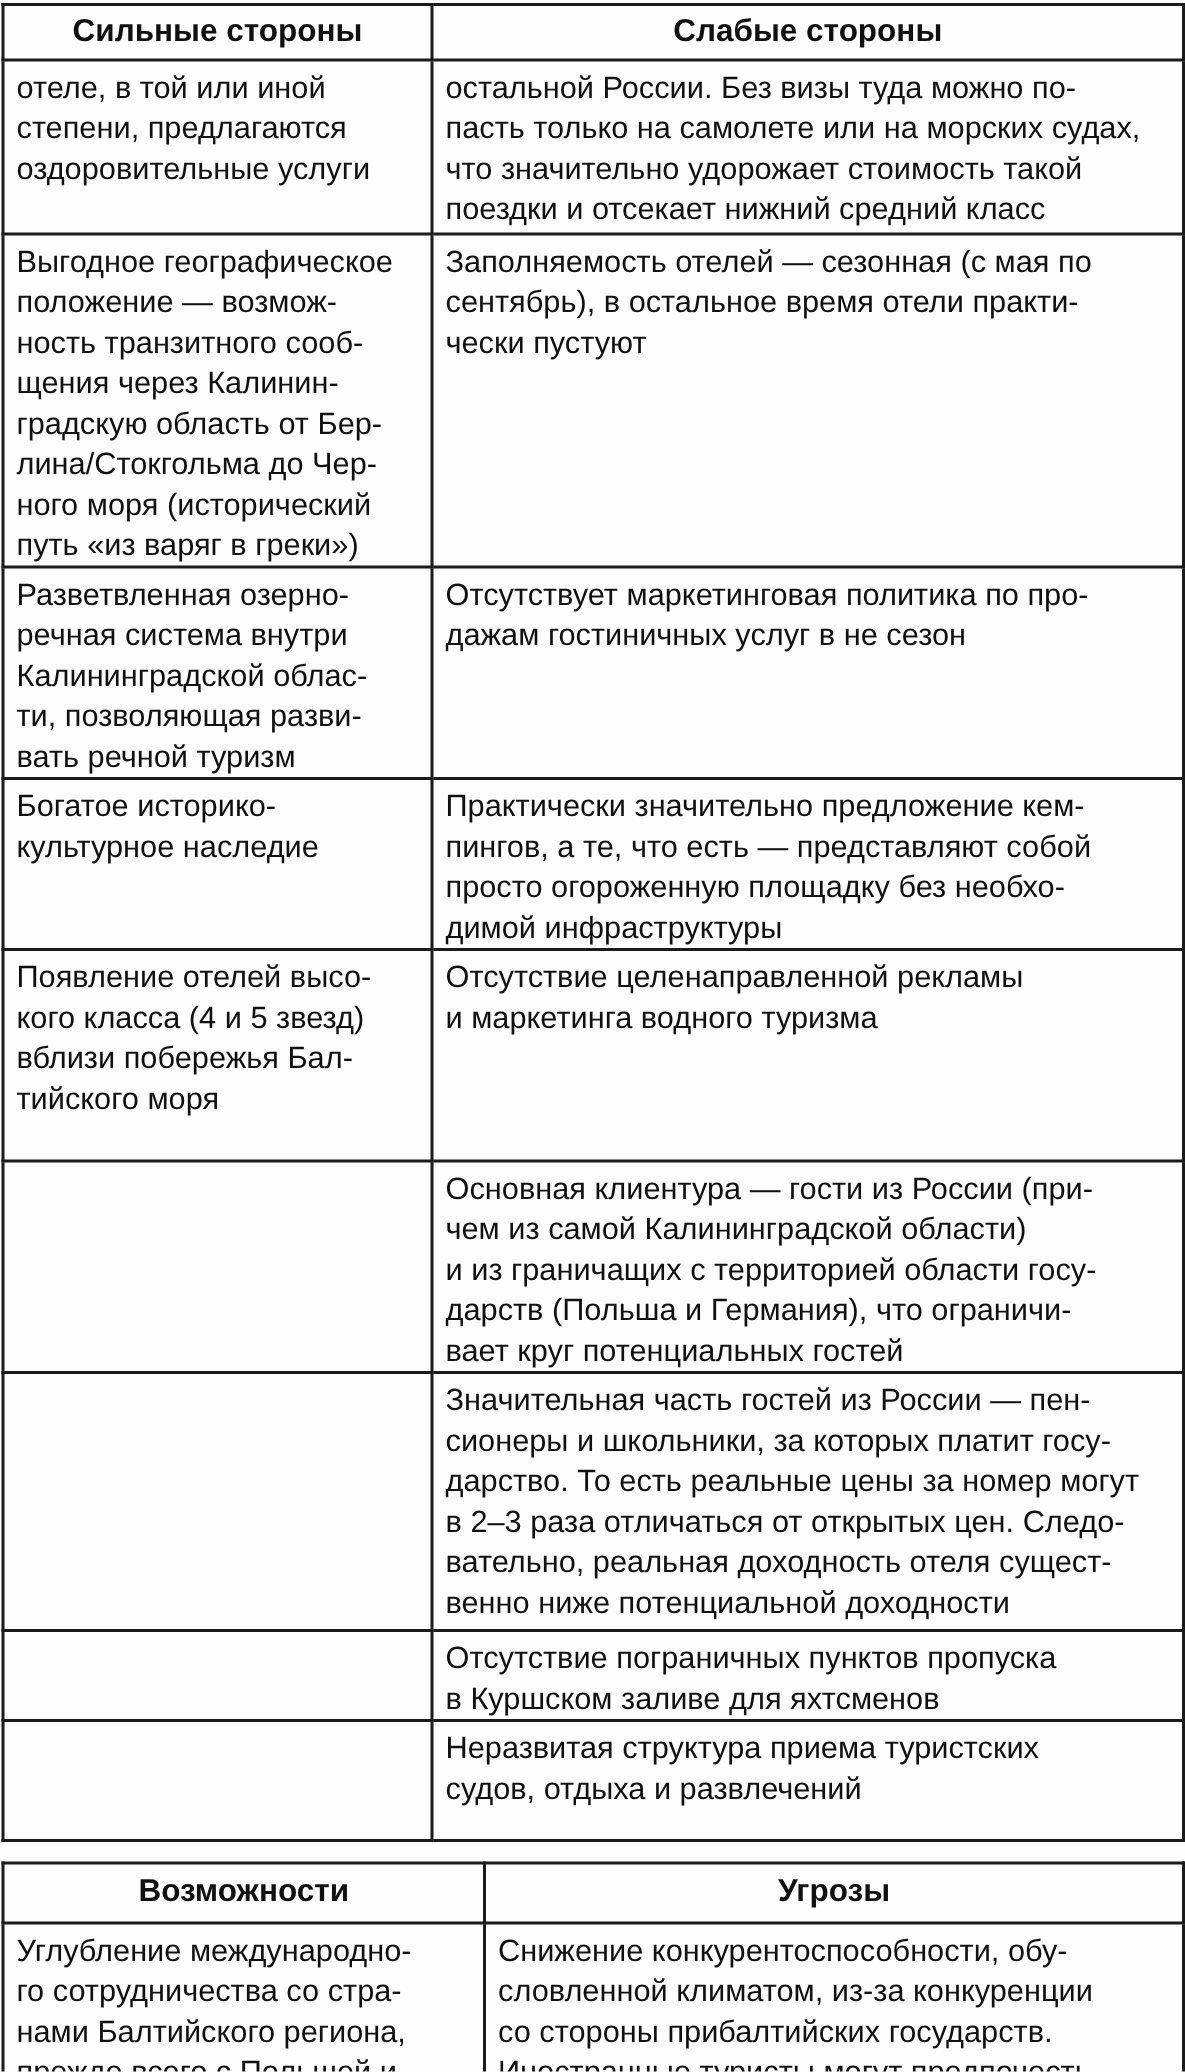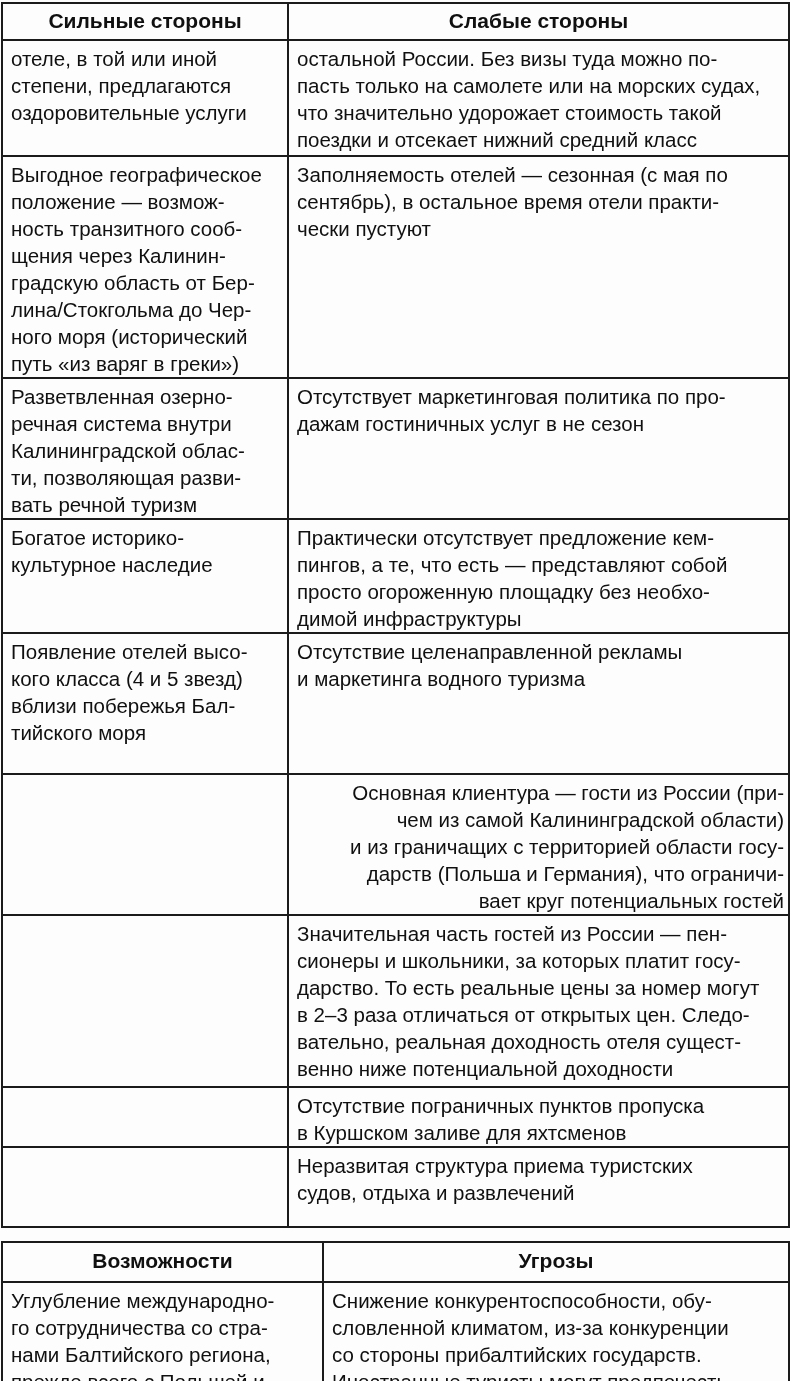--- a/index.html
+++ b/index.html
@@ -56,21 +56,21 @@
     overflow: hidden;
     margin-left: 17px;
   }
   
   .t1 tr.hr  { height: 37px;  }
   .t1 tr.r0  { height: 116px; }
   .t1 tr.r1  { height: 222px; }
   .t1 tr.r2  { height: 139px; }
   .t1 tr.r3  { height: 96px; }
   .t1 tr.r4  { height: 141px; }
-  .t1 tr.r5  { height: 138px; text-align: right; }
+  .t1 tr.r5  { height: 138px; }
   .t1 tr.r6  { height: 172px; }
   .t1 tr.r7  { height: 60px;  }
   .t1 tr.r8  { height: 80px;  }
   .t2 tr.hr  { height: 40px;  }
   .t2 tr.r0  { height: 210px; } 
 </style>
 </head>
 <body>
 
 <div class="page">
@@ -114,21 +114,21 @@
 речная система внутри
 Калининградской облас-
 ти, позволяющая разви-
 вать речной туризм</td>
         <td>Отсутствует маркетинговая политика по про-
 дажам гостиничных услуг в не сезон</td>
       </tr>
       <tr class="r3">
         <td>Богатое историко-
 культурное наследие</td>
-        <td>Практически отсутствует предложение кем-
+        <td>Практически значительно предложение кем-
 пингов, а те, что есть — представляют собой
 просто огороженную площадку без необхо-
 димой инфраструктуры</td>
       </tr>
       <tr class="r4">
         <td>Появление отелей высо-
 кого класса (4 и 5 звезд)
 вблизи побережья Бал-
 тийского моря</td>
         <td>Отсутствие целенаправленной рекламы

